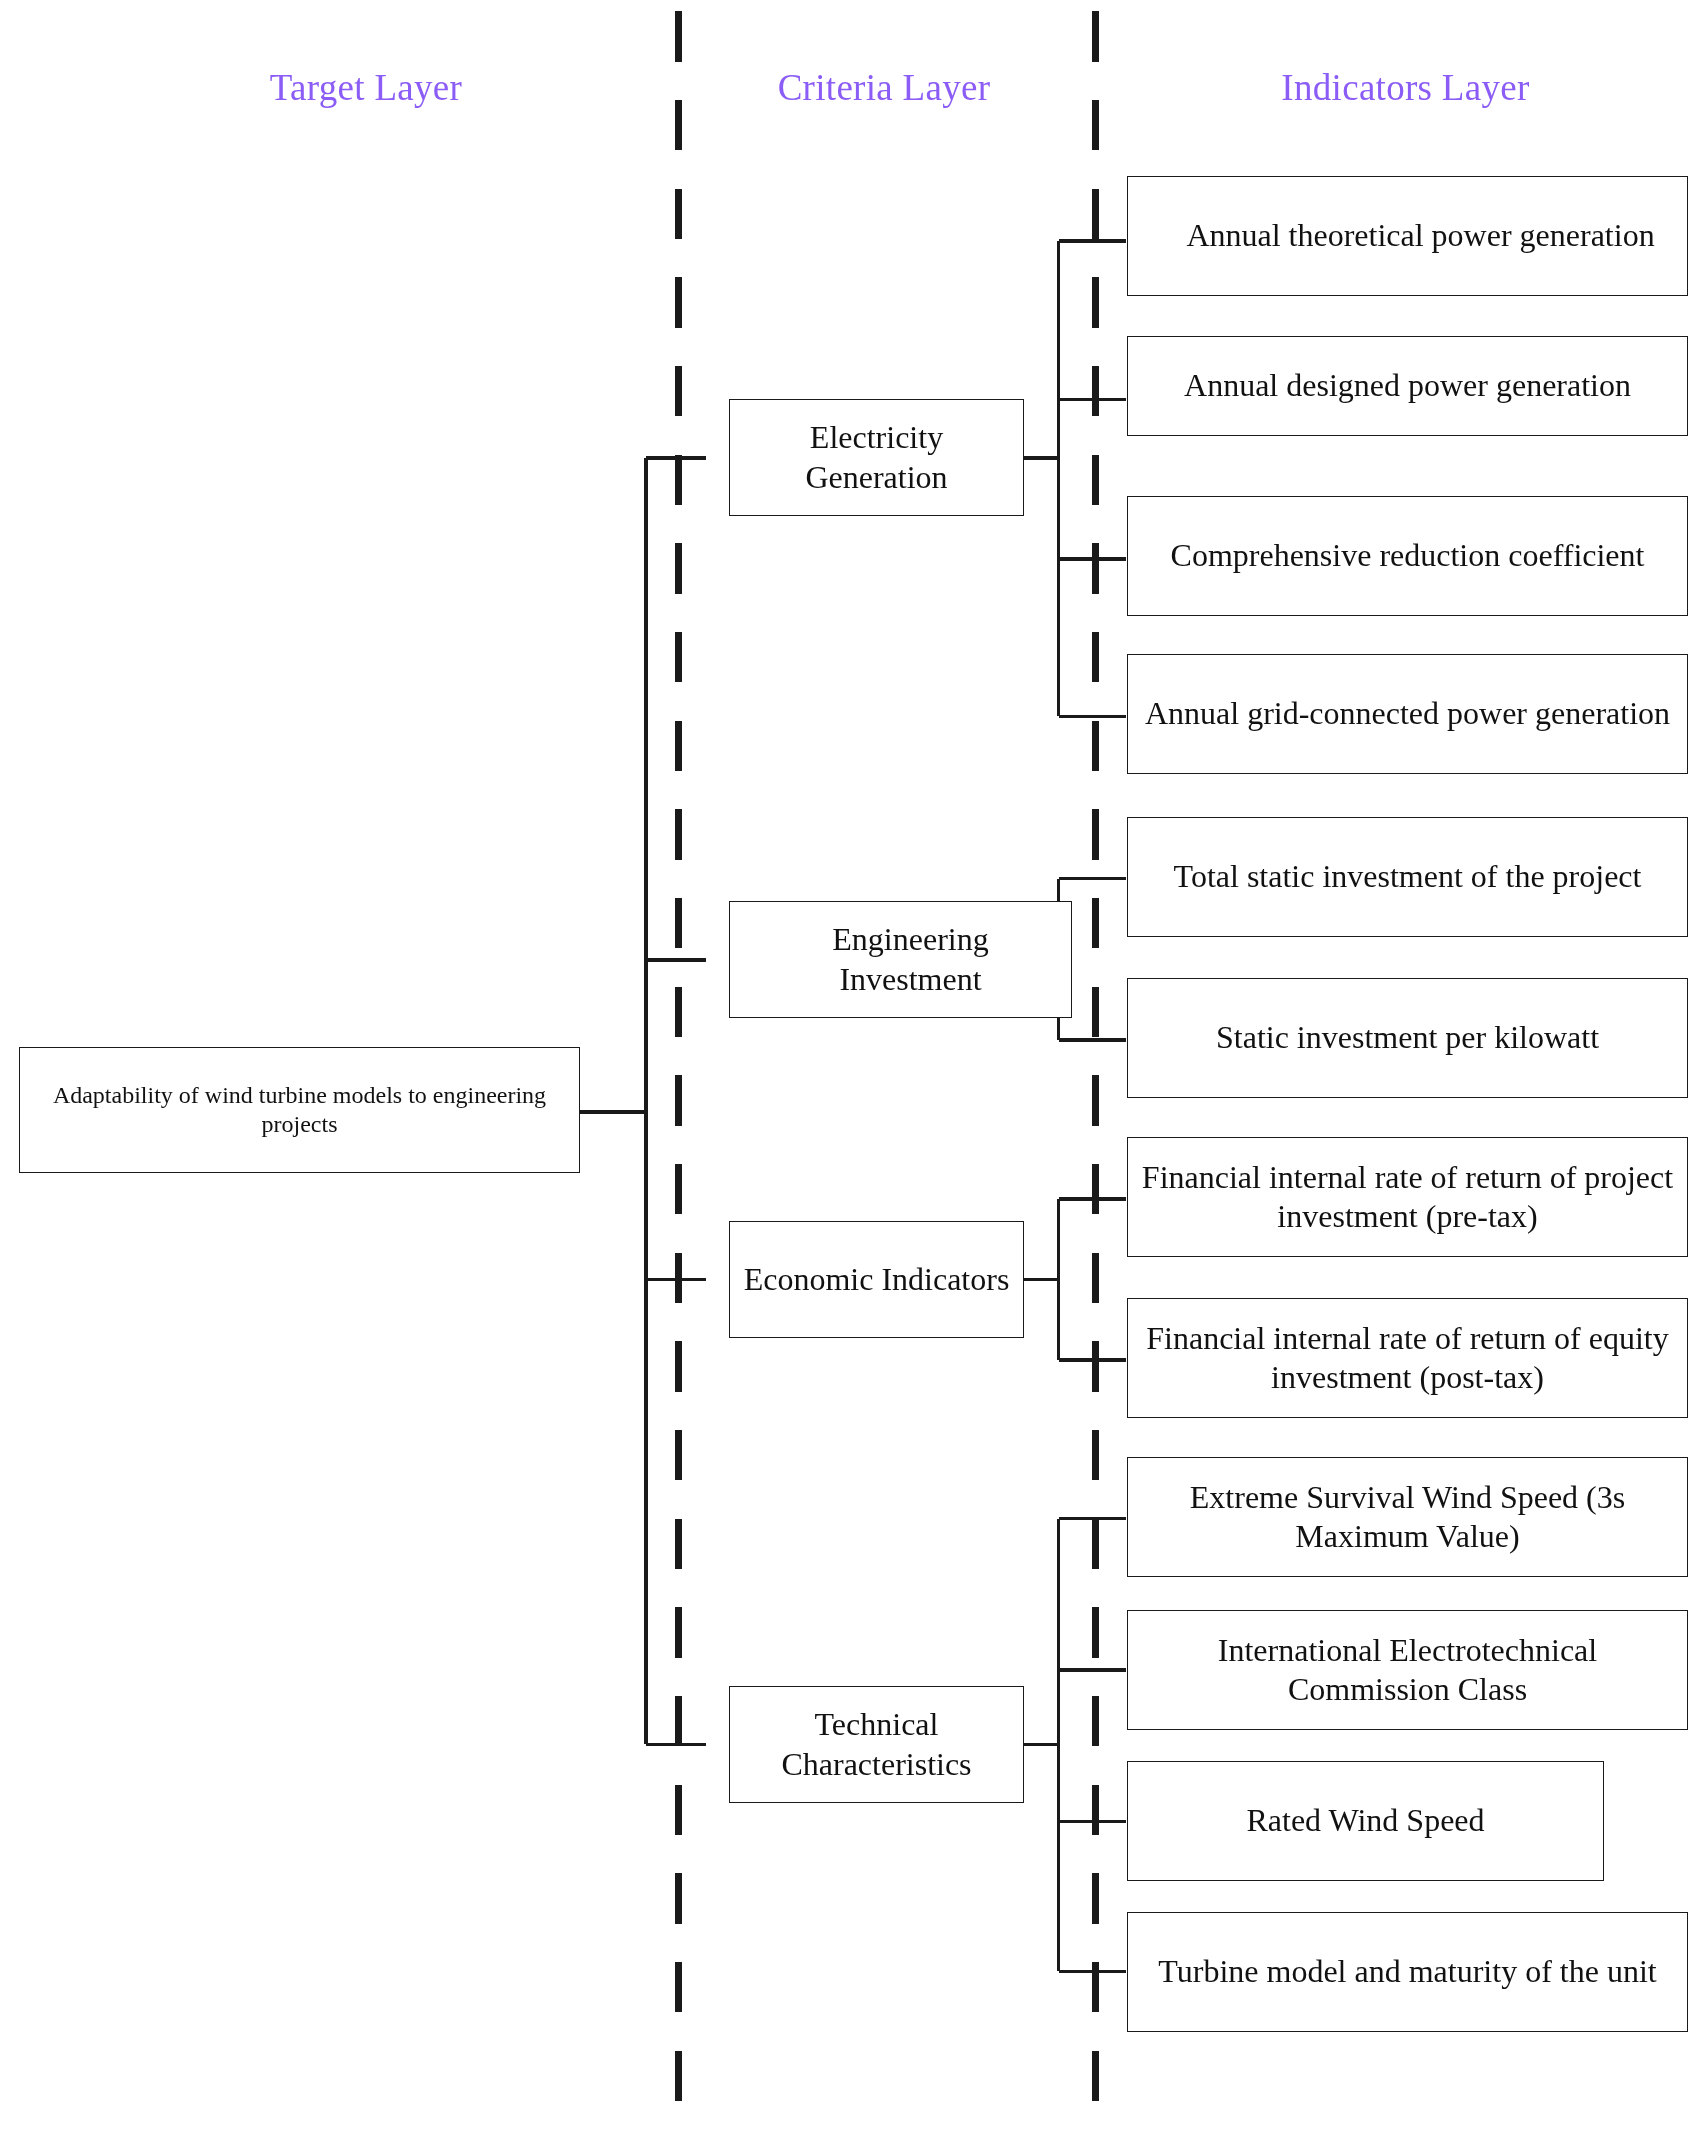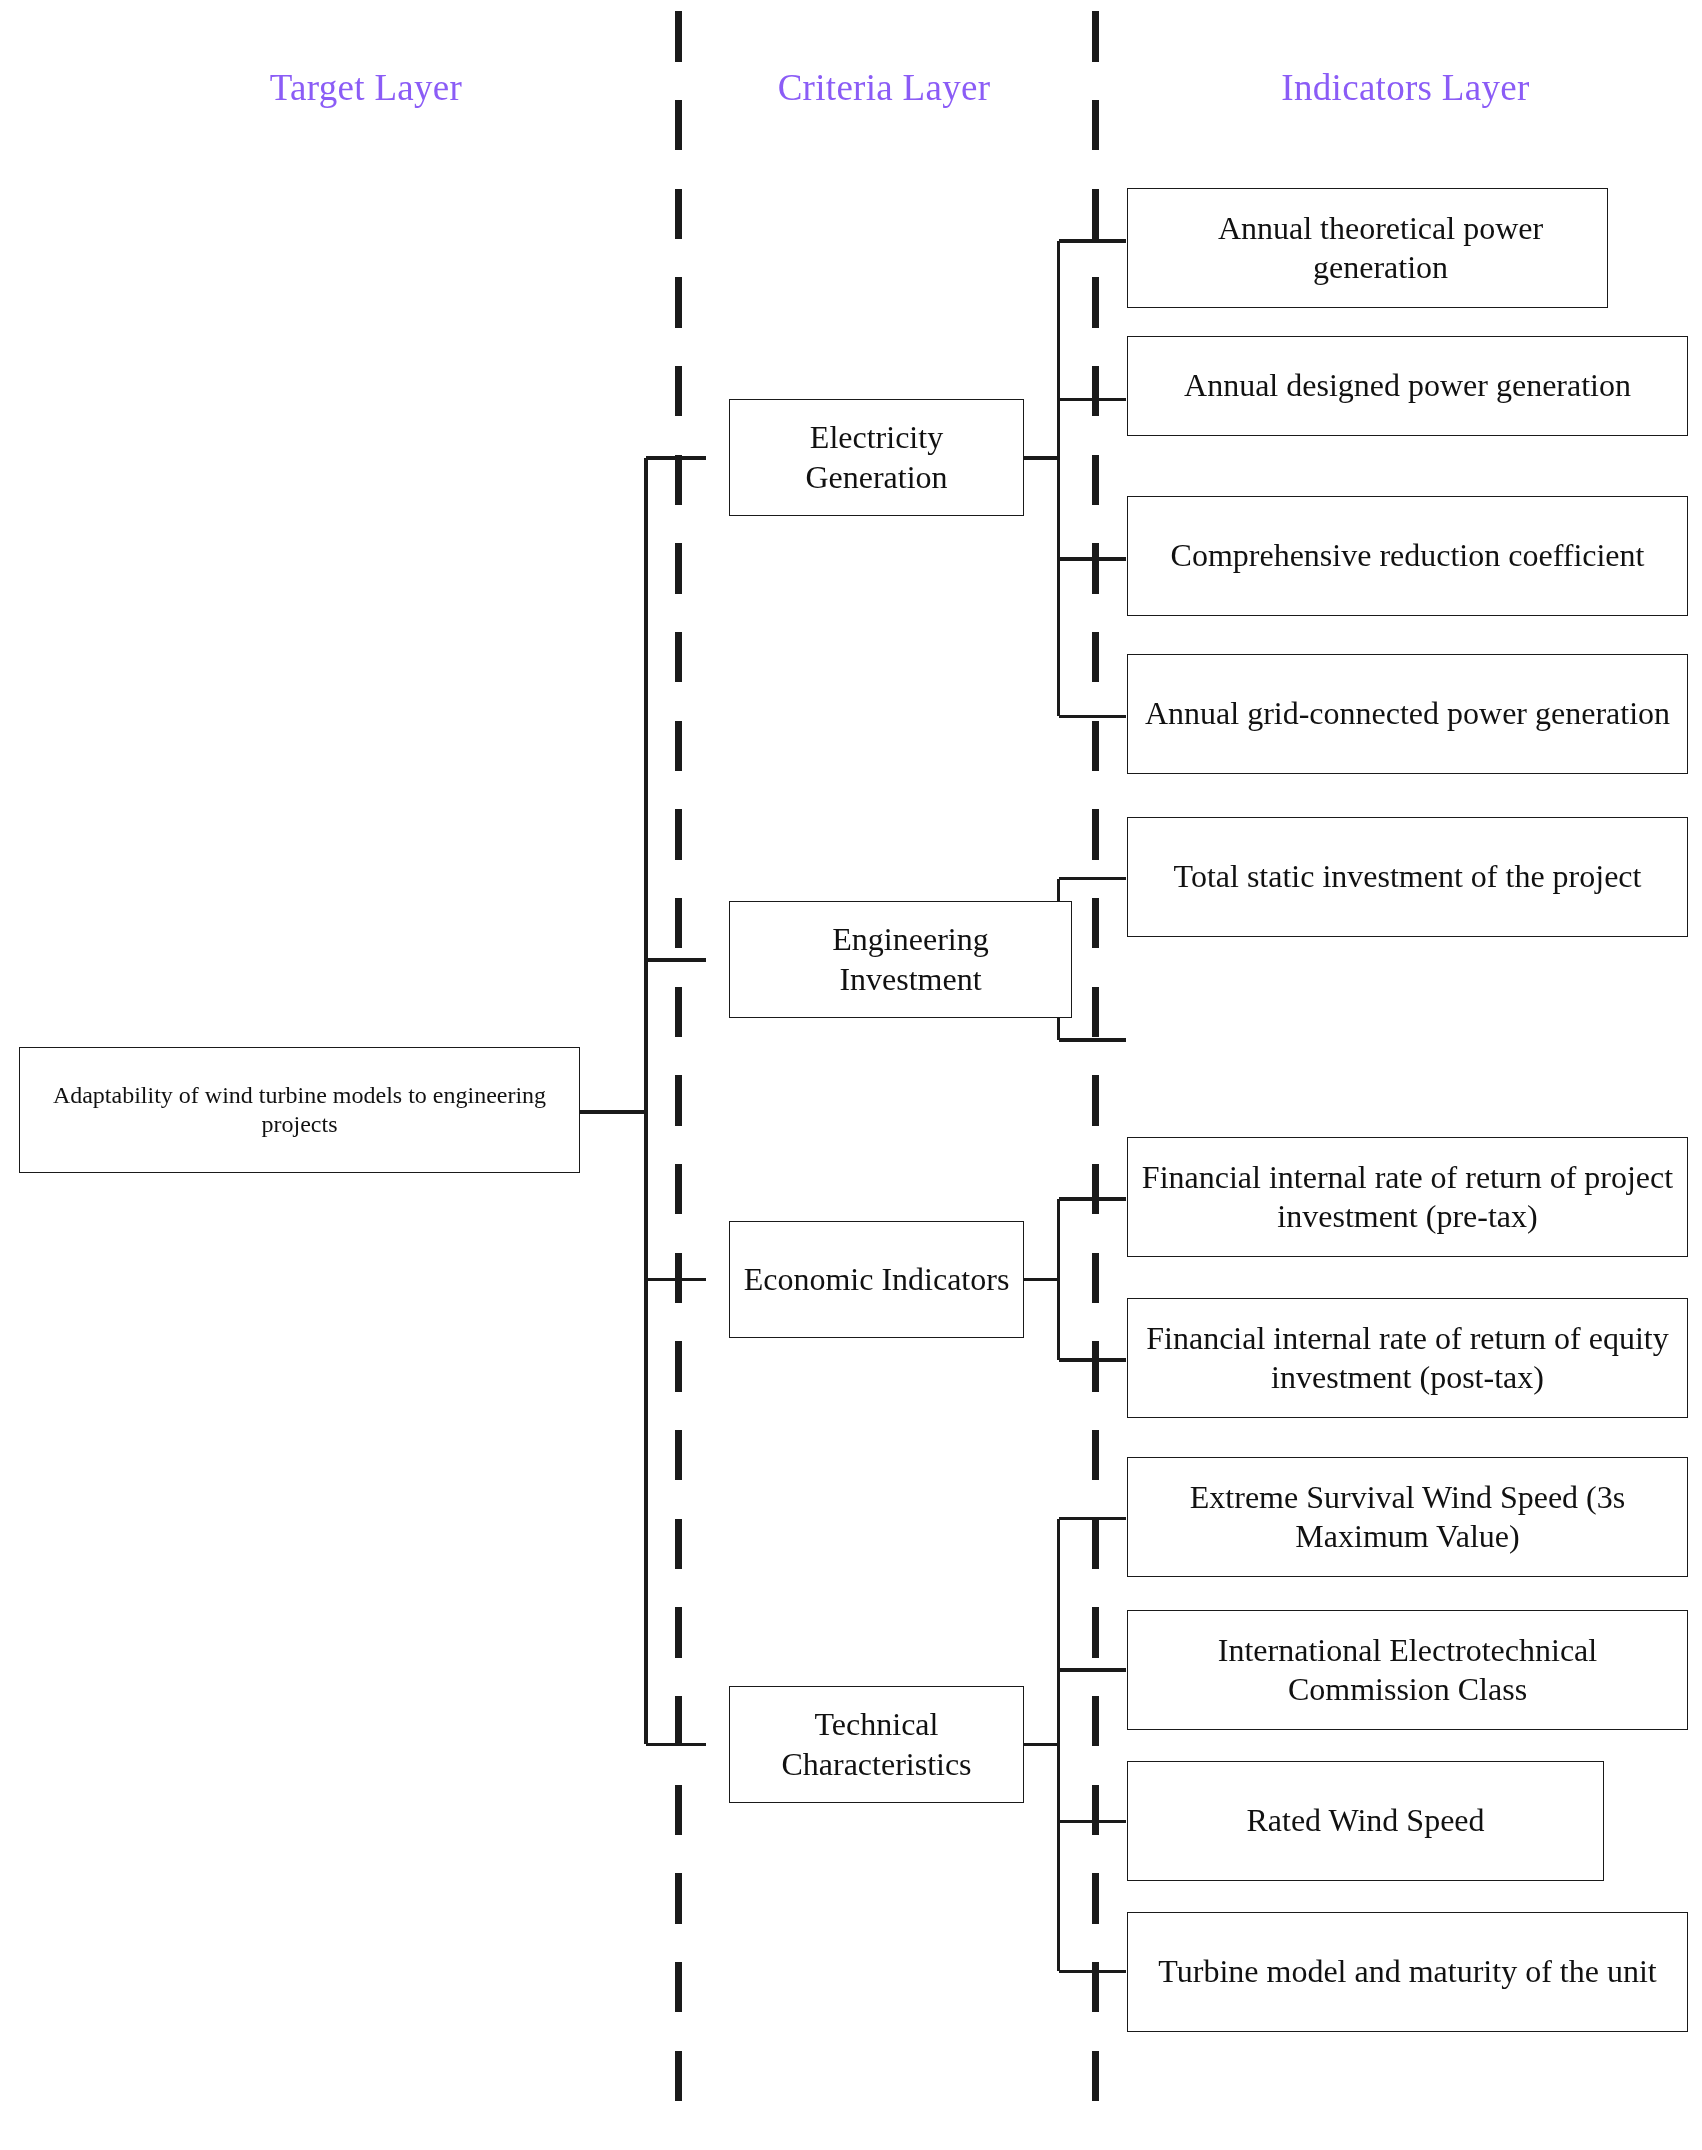--- a/index.html
+++ b/index.html
@@ -124,40 +124,43 @@
   </div>
 
   <div class="node-box criteria-box" style="left:706px; top:1221px; width:295px; height:117px;">
     <span class="node-label">Economic Indicators</span>
   </div>
 
   <div class="node-box criteria-box" style="left:706px; top:1686px; width:295px; height:117px;">
     <span class="node-label">Technical Characteristics</span>
   </div>
 
-  <div class="node-box indicator-box" style="left:1127px; top:188px; width:481px; height:120px;padding-left:26px;">
+  <div class="node-box indicator-box" style="left:1127px; top:176px; width:561px; height:120px;padding-left:26px;">
     <span class="node-label">Annual theoretical power generation</span>
   </div>
 
   <div class="node-box indicator-box" style="left:1127px; top:336px; width:561px; height:100px;">
     <span class="node-label">Annual designed power generation</span>
   </div>
 
   <div class="node-box indicator-box" style="left:1127px; top:496px; width:561px; height:120px;">
     <span class="node-label">Comprehensive reduction coefficient</span>
   </div>
 
   <div class="node-box indicator-box" style="left:1127px; top:654px; width:561px; height:120px;">
     <span class="node-label">Annual grid-connected power generation</span>
   </div>
 
   <div class="node-box indicator-box" style="left:1127px; top:817px; width:561px; height:120px;">
     <span class="node-label">Total static investment of the project</span>
   </div>
 
+  <div class="node-box indicator-box" style="left:1127px; top:978px; width:561px; height:120px;">
+    <span class="node-label">Static investment per kilowatt</span>
+  </div>
 
   <div class="node-box indicator-box" style="left:1127px; top:1137px; width:561px; height:120px;">
     <span class="node-label">Financial internal rate of return of project investment (pre-tax)</span>
   </div>
 
   <div class="node-box indicator-box" style="left:1127px; top:1298px; width:561px; height:120px;">
     <span class="node-label">Financial internal rate of return of equity investment (post-tax)</span>
   </div>
 
   <div class="node-box indicator-box" style="left:1127px; top:1457px; width:561px; height:120px;">

